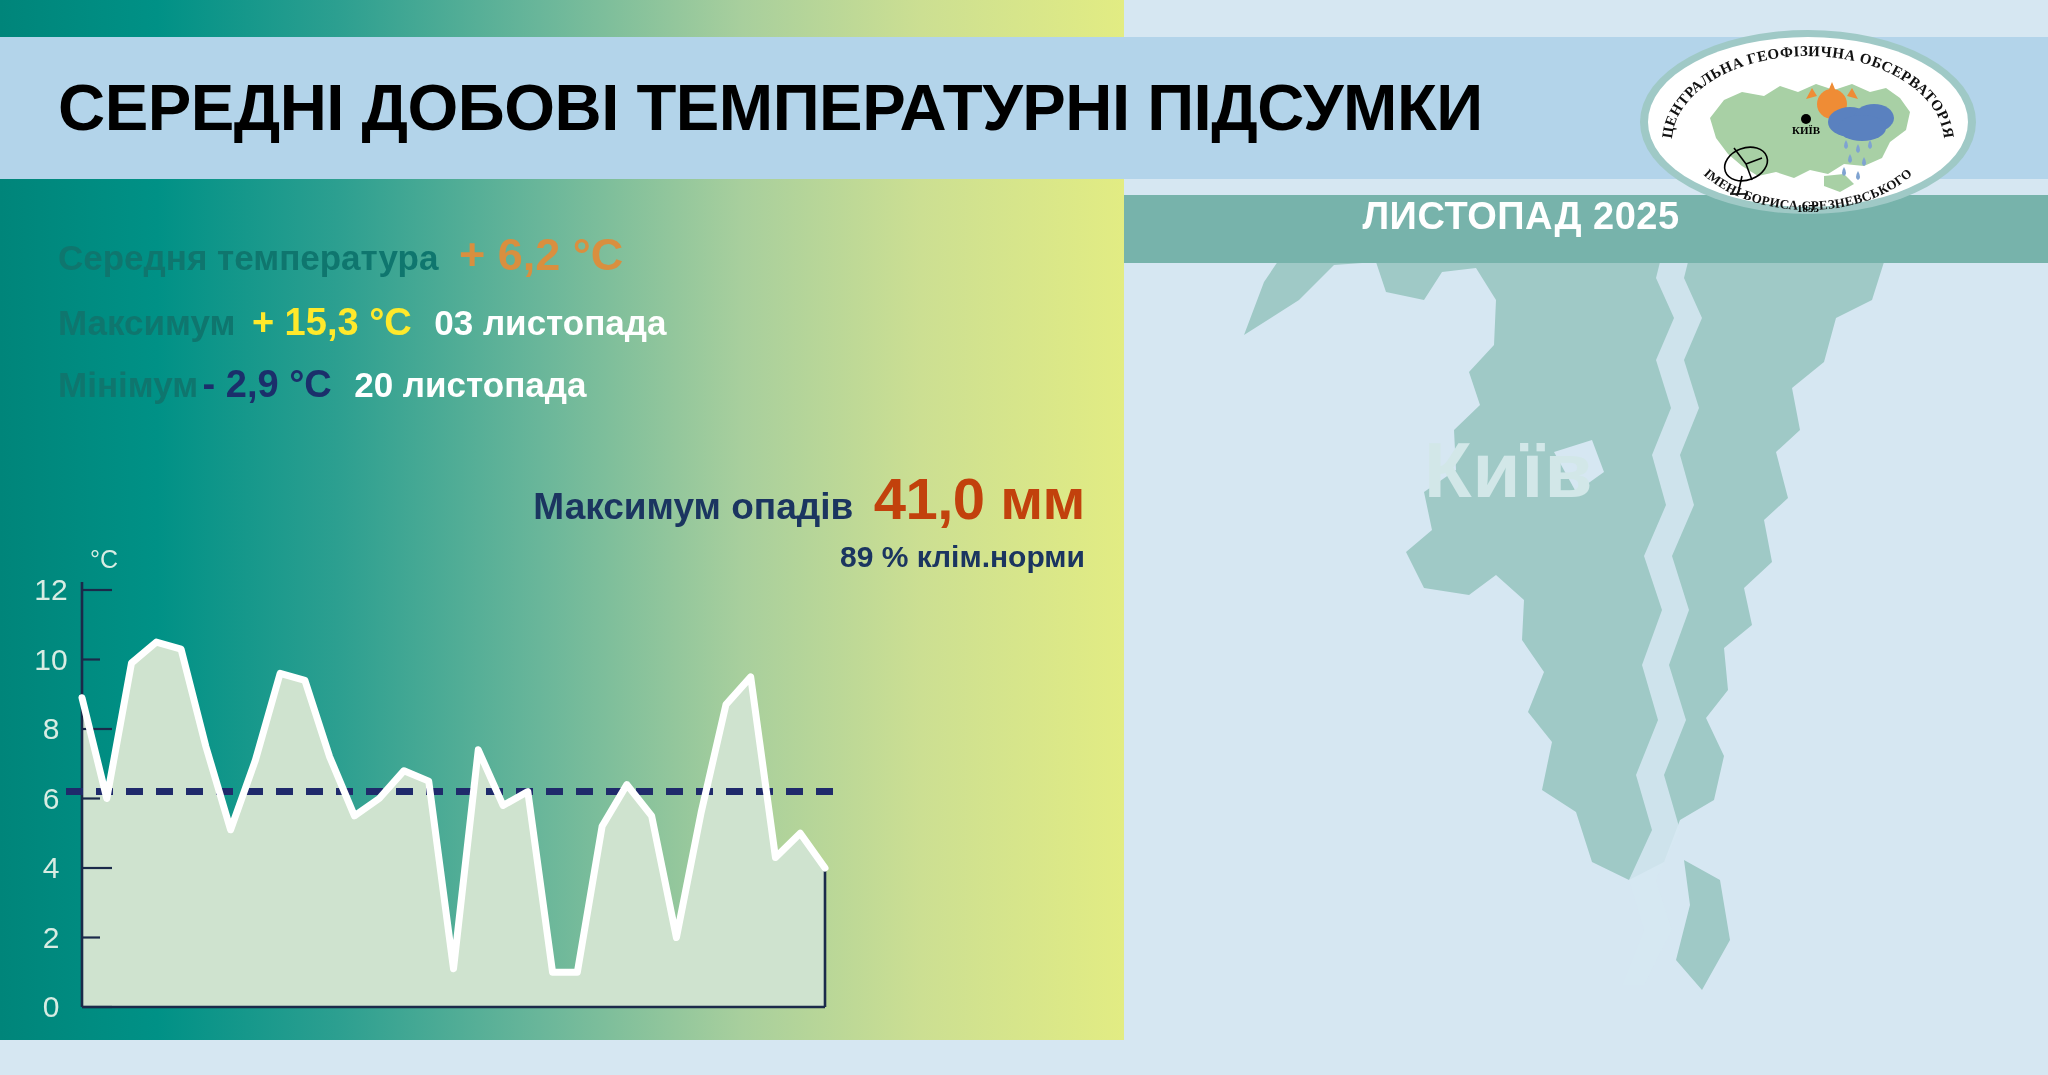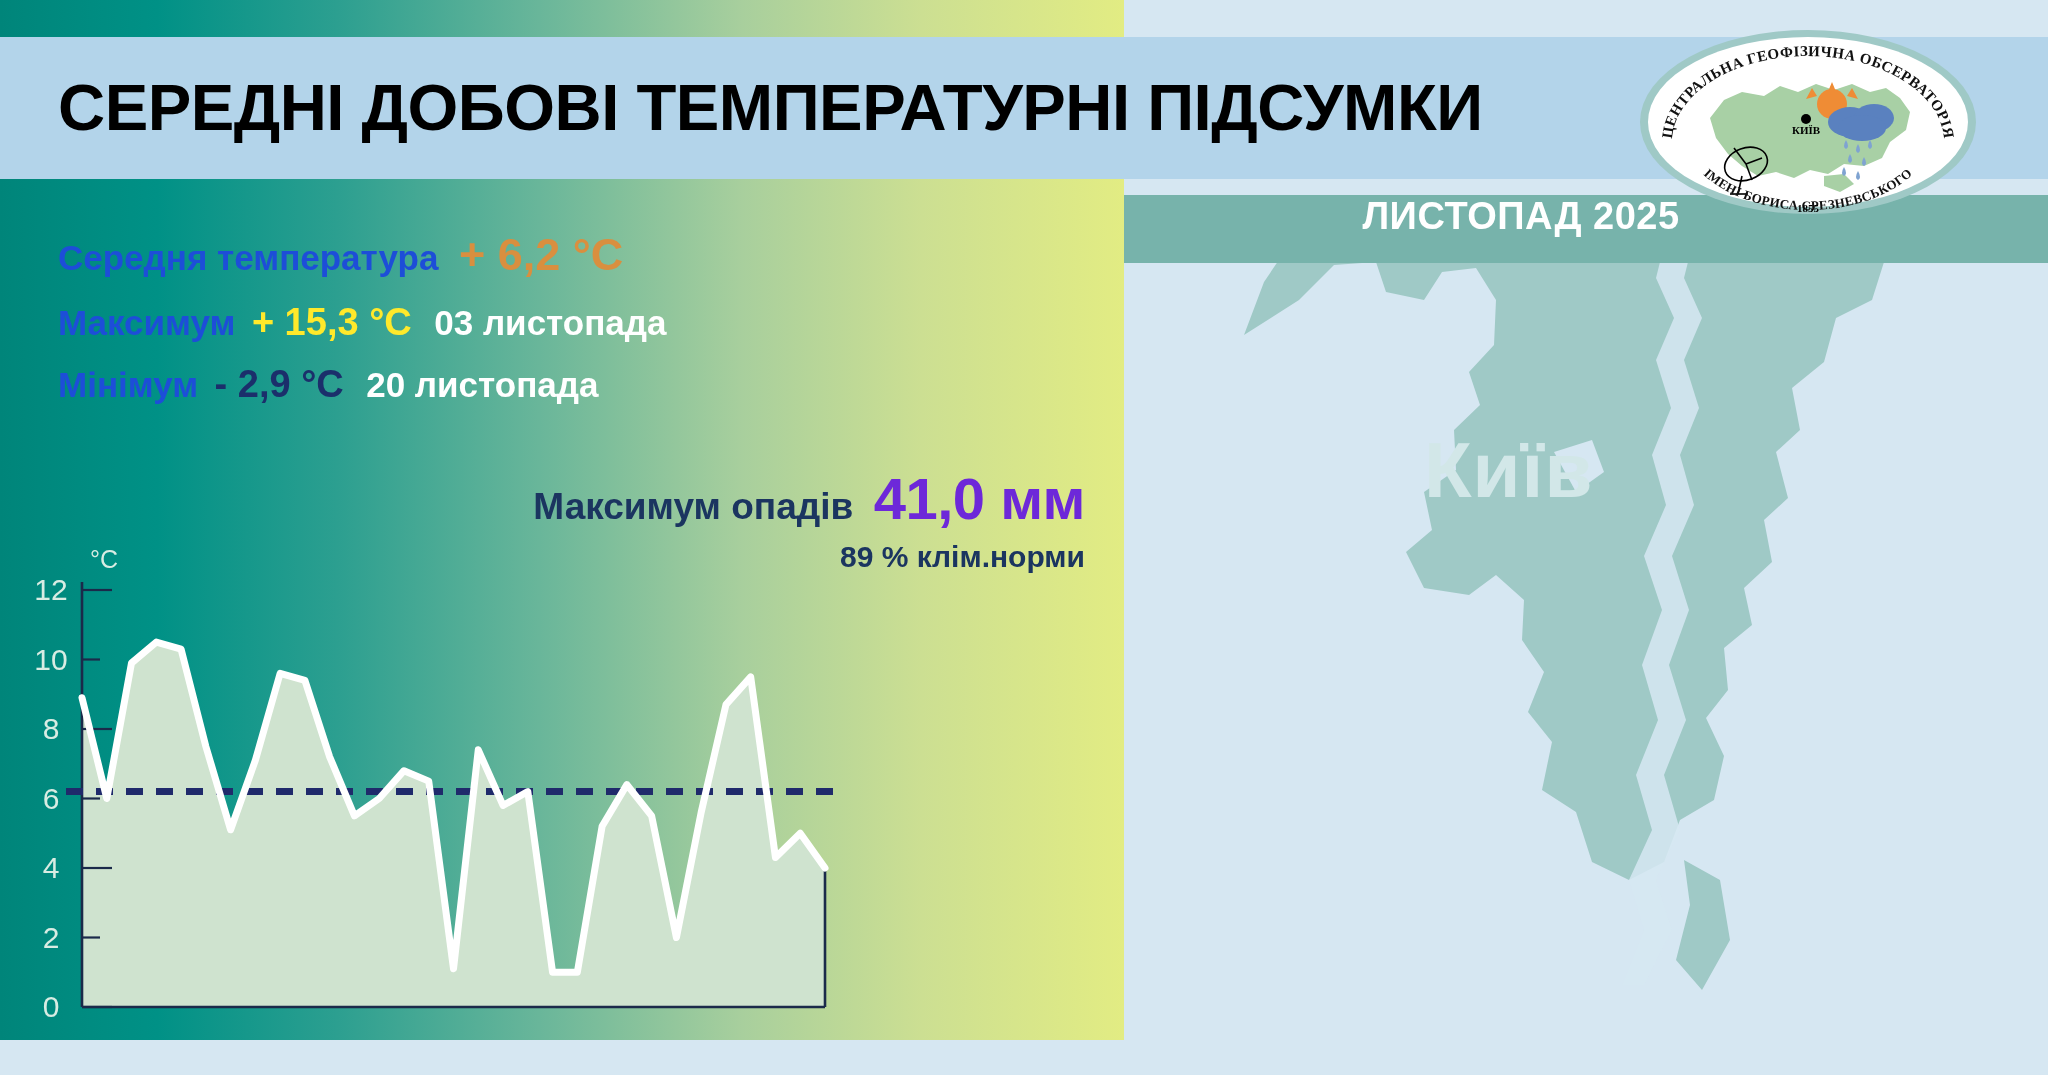--- a/index.html
+++ b/index.html
@@ -85,41 +85,40 @@
     position: absolute;
     left: 58px; top: 232px;
     width: 1000px;
   }
   .stat-row {
     white-space: nowrap;
     line-height: 1.0;
     margin-bottom: 22px;
   }
   .stat-label {
-    color: #1d4ed8;
+    color: #0f766e;
     font-weight: bold;
     font-size: 35px;
   }
   .stat-val-avg {
     color: #d98f3f;
     font-weight: bold;
     font-size: 45px;
     margin-left: 16px;
   }
   .stat-val-max {
     color: #ffe92b;
     font-weight: bold;
     font-size: 38px;
     margin-left: 12px;
   }
   .stat-val-min {
     color: #1b2f6b;
     font-weight: bold;
     font-size: 38px;
-    margin-left: 12px;
   }
   .stat-date {
     color: #ffffff;
     font-weight: bold;
     font-size: 35px;
     margin-left: 18px;
   }
   .row-avg { margin-bottom: 26px; }
   .row-max { margin-bottom: 24px; }
 
@@ -130,21 +129,21 @@
     width: 1085px;
     text-align: right;
   }
   .precip-line1 { white-space: nowrap; line-height: 1.0; }
   .precip-label {
     color: #1b3560;
     font-weight: bold;
     font-size: 37px;
   }
   .precip-value {
-    color: #6d28d9;
+    color: #c2410c;
     font-weight: bold;
     font-size: 58px;
     margin-left: 16px;
     letter-spacing: -0.5px;
   }
   .precip-line2 {
     color: #1b3560;
     font-weight: bold;
     font-size: 30px;
     margin-top: 12px;

